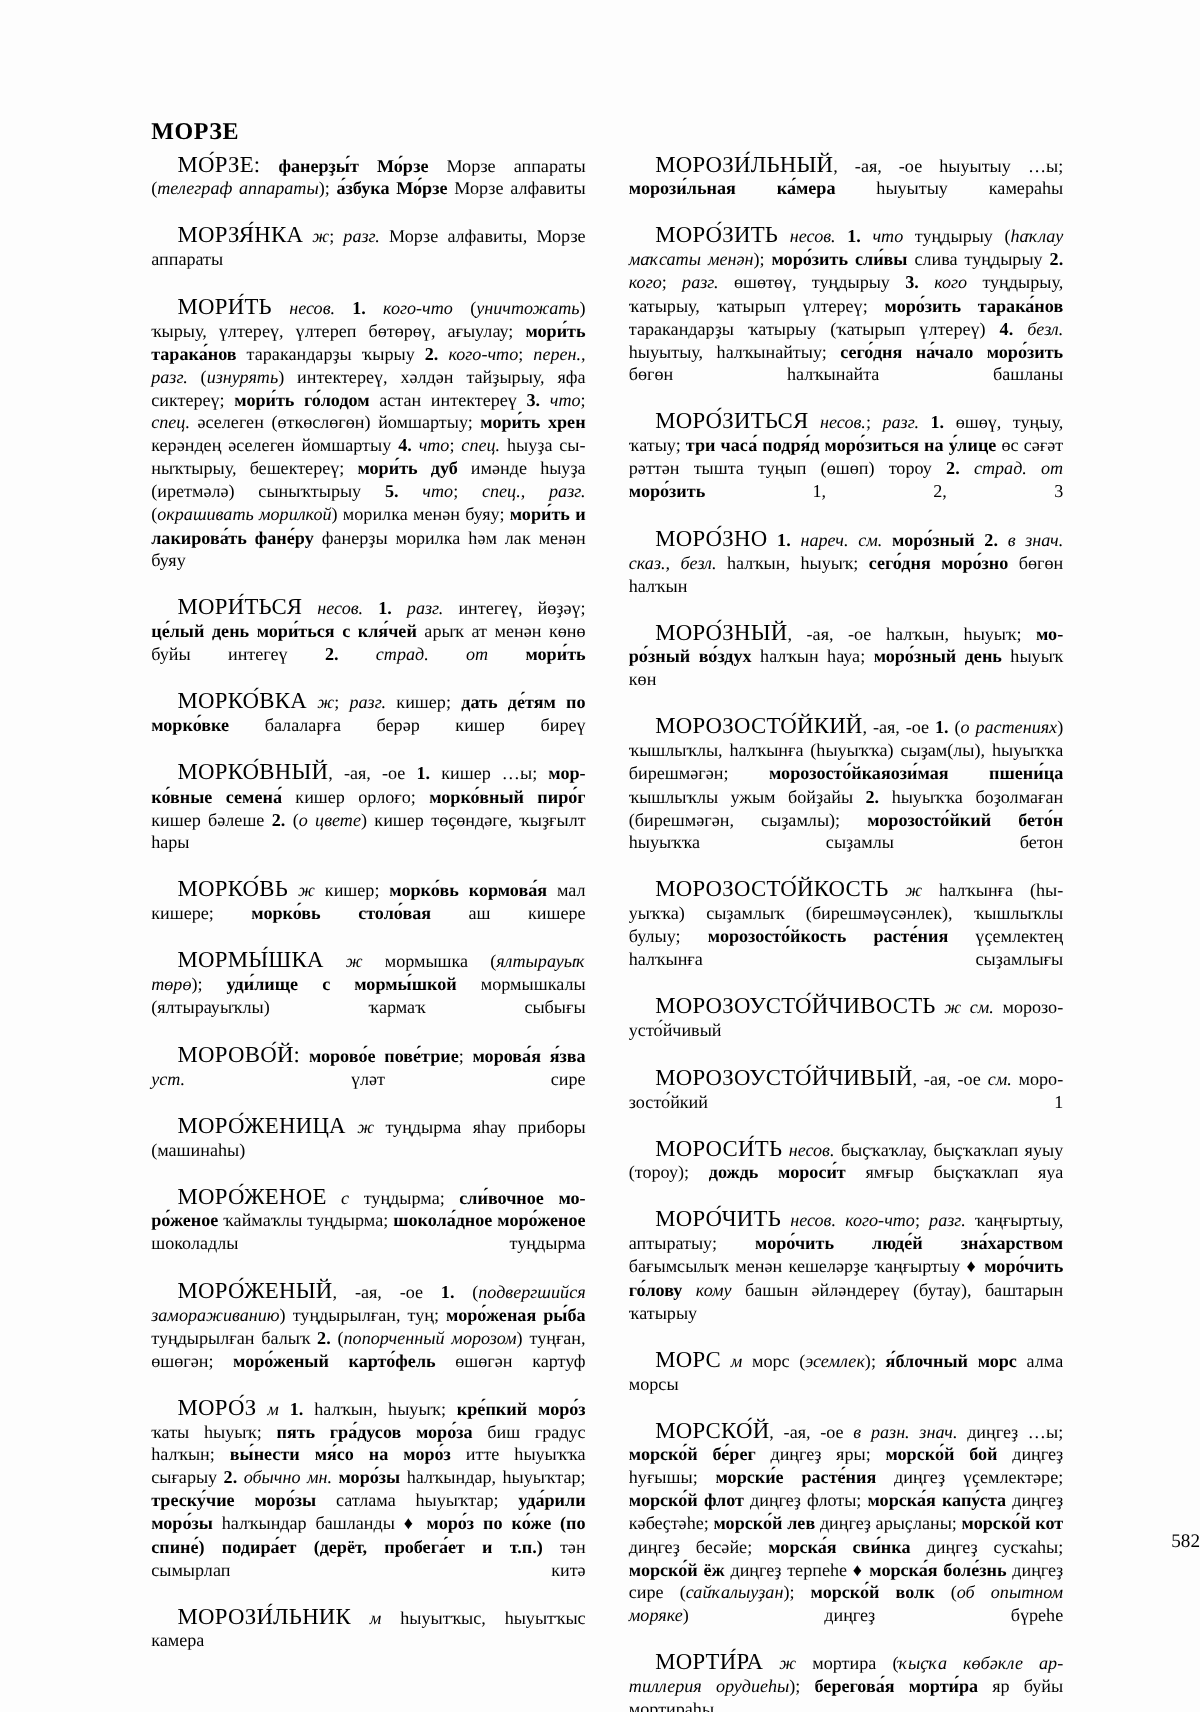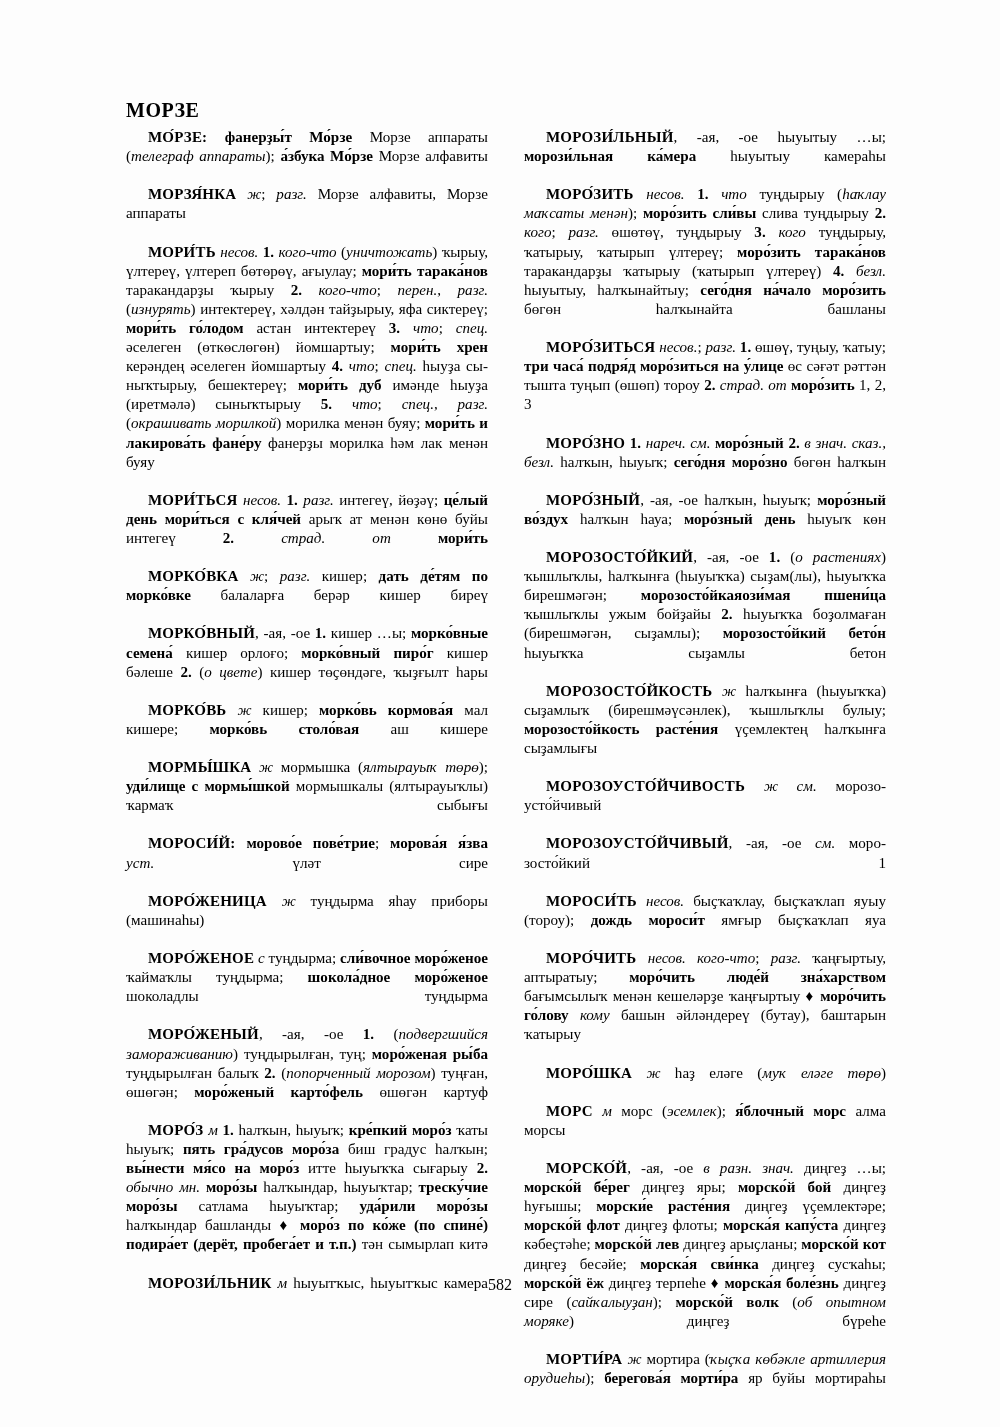--- a/index.html
+++ b/index.html
@@ -47,34 +47,34 @@
   .entry {
     font-size: 15.1px;
     line-height: 19.1px;
     text-align: justify;
     text-indent: 22px;
     margin: 0 0 0 0;
     hyphens: manual;
     word-spacing: -0.2px;
   }
   .hw {
-    font-weight: bold;
-    font-size: 15px;
+    font-weight: normal;
+    font-size: 19px;
     letter-spacing: 0.2px;
   }
   .b { font-weight: bold; }
   .i { font-style: italic; }
   .num { font-weight: bold; }
   .lozenge { font-weight: bold; }
   .folio {
     position: absolute;
     left: 0;
     top: 1276px;
     width: 1000px;
-    text-align: center;
+    text-align: right;
     font-size: 16px;
   }
   
   .entry::after {
     content: "";
     display: inline-block;
     width: 100%;
   }
 </style>
 </head>
@@ -87,40 +87,39 @@
   <div class="columns">
     <div class="col" id="col-0">
         <p class="entry"><span class="hw">МО́РЗЕ:</span> <span class="b">фанерҙы́т Мо́рзе</span> Морзе аппараты (<span class="i">телеграф аппараты</span>); <span class="b">а́збука Мо́рзе</span> Морзе ал­фавиты</p>
         <p class="entry"><span class="hw">МОРЗЯ́НКА</span> <span class="i">ж</span>; <span class="i">разг.</span> Морзе алфавиты, Мор­зе аппараты</p>
         <p class="entry"><span class="hw">МОРИ́ТЬ</span> <span class="i">несов.</span> <span class="num">1.</span> <span class="i">кого-что</span> (<span class="i">уничтожать</span>) ҡырыу, үлтереү, үлтереп бөтөрөү, ағыулау; <span class="b">мо­ри́ть тарака́нов</span> таракандарҙы ҡырыу <span class="num">2.</span> <span class="i">кого-что</span>; <span class="i">перен.</span>, <span class="i">разг.</span> (<span class="i">изнурять</span>) интектереү, хәл­дән тайҙырыу, яфа сиктереү; <span class="b">мори́ть го́лодом</span> ас­тан интектереү <span class="num">3.</span> <span class="i">что</span>; <span class="i">спец.</span> әселеген (өт­көслөгөн) йомшартыу; <span class="b">мори́ть хрен</span> керәндең әселеген йомшартыу <span class="num">4.</span> <span class="i">что</span>; <span class="i">спец.</span> һыуҙа сы­ныҡтырыу, бешектереү; <span class="b">мори́ть дуб</span> имәнде һыуҙа (иретмәлә) сыныҡтырыу <span class="num">5.</span> <span class="i">что</span>; <span class="i">спец.</span>, <span class="i">разг.</span> (<span class="i">окрашивать морилкой</span>) морилка менән буяу; <span class="b">мори́ть и лакирова́ть фане́ру</span> фанерҙы мо­рилка һәм лак менән буяу</p>
         <p class="entry"><span class="hw">МОРИ́ТЬСЯ</span> <span class="i">несов.</span> <span class="num">1.</span> <span class="i">разг.</span> интегеү, йөҙәү; <span class="b">це́лый день мори́ться с кля́чей</span> арыҡ ат менән көнө буйы интегеү <span class="num">2.</span> <span class="i">страд. от</span> <span class="b">мори́ть</span></p>
         <p class="entry"><span class="hw">МОРКО́ВКА</span> <span class="i">ж</span>; <span class="i">разг.</span> кишер; <span class="b">дать де́тям по морко́вке</span> балаларға берәр кишер биреү</p>
         <p class="entry"><span class="hw">МОРКО́ВНЫЙ</span>, -ая, -ое <span class="num">1.</span> кишер …ы; <span class="b">мор­ко́вные семена́</span> кишер орлоғо; <span class="b">морко́вный пиро́г</span> кишер бәлеше <span class="num">2.</span> (<span class="i">о цвете</span>) кишер төҫөндәге, ҡыҙғылт һары</p>
         <p class="entry"><span class="hw">МОРКО́ВЬ</span> <span class="i">ж</span> кишер; <span class="b">морко́вь кормова́я</span> мал кишере; <span class="b">морко́вь столо́вая</span> аш кишере</p>
         <p class="entry"><span class="hw">МОРМЫ́ШКА</span> <span class="i">ж</span> мормышка (<span class="i">ялтырауыҡ төрө</span>); <span class="b">уди́лище с мормы́шкой</span> мормышкалы (ялтырауыҡлы) ҡармаҡ сыбығы</p>
-        <p class="entry"><span class="hw">МОРОСИ́Й:</span> <span class="b">морово́е пове́трие</span>; <span class="b">морова́я я́зва</span> <span class="i">уст.</span> үләт сире</p>
+        <p class="entry"><span class="hw">МОРОВО́Й:</span> <span class="b">морово́е пове́трие</span>; <span class="b">морова́я я́зва</span> <span class="i">уст.</span> үләт сире</p>
         <p class="entry"><span class="hw">МОРО́ЖЕНИЦА</span> <span class="i">ж</span> туңдырма яһау приборы (машинаһы)</p>
         <p class="entry"><span class="hw">МОРО́ЖЕНОЕ</span> <span class="i">с</span> туңдырма; <span class="b">сли́вочное мо­ро́женое</span> ҡаймаҡлы туңдырма; <span class="b">шокола́дное мо­ро́женое</span> шоколадлы туңдырма</p>
         <p class="entry"><span class="hw">МОРО́ЖЕНЫЙ</span>, -ая, -ое <span class="num">1.</span> (<span class="i">подвергшийся замораживанию</span>) туңдырылған, туң; <span class="b">моро́женая ры́ба</span> туңдырылған балыҡ <span class="num">2.</span> (<span class="i">попорченный морозом</span>) туңған, өшөгән; <span class="b">моро́женый кар­то́фель</span> өшөгән картуф</p>
         <p class="entry"><span class="hw">МОРО́З</span> <span class="i">м</span> <span class="num">1.</span> һалҡын, һыуыҡ; <span class="b">кре́пкий моро́з</span> ҡаты һыуыҡ; <span class="b">пять гра́дусов моро́за</span> биш градус һалҡын; <span class="b">вы́нести мя́со на моро́з</span> итте һыуыҡҡа сығарыу <span class="num">2.</span> <span class="i">обычно мн.</span> <span class="b">моро́зы</span> һалҡындар, һыуыҡтар; <span class="b">треску́чие моро́зы</span> сатлама һыуыҡ­тар; <span class="b">уда́рили моро́зы</span> һалҡындар башланды <span class="lozenge">♦</span> <span class="b">моро́з по ко́же (по спине́) подира́ет (дерёт, пробега́ет и т.п.)</span> тән сымырлап китә</p>
         <p class="entry"><span class="hw">МОРОЗИ́ЛЬНИК</span> <span class="i">м</span> һыуытҡыс, һыуытҡыс камера</p>
       </div>
     <div class="col" id="col-1">
         <p class="entry"><span class="hw">МОРОЗИ́ЛЬНЫЙ</span>, -ая, -ое һыуытыу …ы; <span class="b">морози́льная ка́мера</span> һыуытыу камераһы</p>
         <p class="entry"><span class="hw">МОРО́ЗИТЬ</span> <span class="i">несов.</span> <span class="num">1.</span> <span class="i">что</span> туңдырыу (<span class="i">һаҡ­лау маҡсаты менән</span>); <span class="b">моро́зить сли́вы</span> слива туңдырыу <span class="num">2.</span> <span class="i">кого</span>; <span class="i">разг.</span> өшөтөү, туңдырыу <span class="num">3.</span> <span class="i">кого</span> туңдырыу, ҡатырыу, ҡатырып үлтереү; <span class="b">моро́зить тарака́нов</span> таракандарҙы ҡатырыу (ҡатырып үлтереү) <span class="num">4.</span> <span class="i">безл.</span> һыуытыу, һалҡы­найтыу; <span class="b">сего́дня на́чало моро́зить</span> бөгөн һал­ҡынайта башланы</p>
         <p class="entry"><span class="hw">МОРО́ЗИТЬСЯ</span> <span class="i">несов.</span>; <span class="i">разг.</span> <span class="num">1.</span> өшөү, туңыу, ҡатыу; <span class="b">три часа́ подря́д моро́зиться на у́лице</span> өс сәғәт рәттән тышта туңып (өшөп) тороу <span class="num">2.</span> <span class="i">страд. от</span> <span class="b">моро́зить</span> 1, 2, 3</p>
         <p class="entry"><span class="hw">МОРО́ЗНО</span> <span class="num">1.</span> <span class="i">нареч. см.</span> <span class="b">моро́зный</span> <span class="num">2.</span> <span class="i">в знач. сказ., безл.</span> һалҡын, һыуыҡ; <span class="b">сего́дня моро́зно</span> бөгөн һалҡын</p>
         <p class="entry"><span class="hw">МОРО́ЗНЫЙ</span>, -ая, -ое һалҡын, һыуыҡ; <span class="b">мо­ро́зный во́здух</span> һалҡын һауа; <span class="b">моро́зный день</span> һыуыҡ көн</p>
         <p class="entry"><span class="hw">МОРОЗОСТО́ЙКИЙ</span>, -ая, -ое <span class="num">1.</span> (<span class="i">о растени­ях</span>) ҡышлыҡлы, һалҡынға (һыуыҡҡа) сыҙам­(лы), һыуыҡҡа бирешмәгән; <span class="b">морозосто́йкаяози́мая пшени́ца</span> ҡышлыҡлы ужым бойҙайы <span class="num">2.</span> һыуыҡҡа боҙолмаған (бирешмәгән, сыҙамлы); <span class="b">морозосто́йкий бето́н</span> һыуыҡҡа сыҙамлы бетон</p>
         <p class="entry"><span class="hw">МОРОЗОСТО́ЙКОСТЬ</span> <span class="i">ж</span> һалҡынға (һы­уыҡҡа) сыҙамлыҡ (бирешмәүсәнлек), ҡыш­лыҡлы булыу; <span class="b">морозосто́йкость расте́ния</span> үҫем­лектең һалҡынға сыҙамлығы</p>
         <p class="entry"><span class="hw">МОРОЗОУСТО́ЙЧИВОСТЬ</span> <span class="i">ж см.</span> морозо­усто́йчивый</p>
         <p class="entry"><span class="hw">МОРОЗОУСТО́ЙЧИВЫЙ</span>, -ая, -ое <span class="i">см.</span> моро­зосто́йкий 1</p>
         <p class="entry"><span class="hw">МОРОСИ́ТЬ</span> <span class="i">несов.</span> быҫҡаҡлау, быҫҡаҡлап яуыу (тороу); <span class="b">дождь мороси́т</span> ямғыр быҫҡаҡ­лап яуа</p>
         <p class="entry"><span class="hw">МОРО́ЧИТЬ</span> <span class="i">несов. кого-что</span>; <span class="i">разг.</span> ҡаңғыр­тыу, аптыратыу; <span class="b">моро́чить люде́й зна́харством</span> бағымсылыҡ менән кешеләрҙе ҡаңғыртыу <span class="lozenge">♦</span> <span class="b">мо­ро́чить го́лову</span> <span class="i">кому</span> башын әйләндереү (бутау), баштарын ҡатырыу</p>
-        <p class="entry"><span class="hw">МОРО́ШКА</span> <span class="i">ж</span> һаҙ еләге (<span class="i">муҡ еләге төрө</span>)</p>
         <p class="entry"><span class="hw">МОРС</span> <span class="i">м</span> морс (<span class="i">эсемлек</span>); <span class="b">я́блочный морс</span> ал­ма морсы</p>
         <p class="entry"><span class="hw">МОРСКО́Й</span>, -ая, -ое <span class="i">в разн. знач.</span> диңгеҙ …ы; <span class="b">морско́й бе́рег</span> диңгеҙ яры; <span class="b">морско́й бой</span> диңгеҙ һуғышы; <span class="b">морски́е расте́ния</span> диңгеҙ үҫемлектәре; <span class="b">морско́й флот</span> диңгеҙ флоты; <span class="b">морска́я капу́ста</span> диңгеҙ кәбеҫтәһе; <span class="b">морско́й лев</span> диңгеҙ арыҫланы; <span class="b">морско́й кот</span> диңгеҙ бесәйе; <span class="b">морска́я сви́нка</span> диңгеҙ сусҡаһы; <span class="b">морско́й ёж</span> диңгеҙ терпеһе <span class="lozenge">♦</span> <span class="b">морска́я боле́знь</span> диңгеҙ сире (<span class="i">сайҡалыуҙан</span>); <span class="b">морско́й волк</span> (<span class="i">об опытном моряке</span>) диңгеҙ бүреһе</p>
         <p class="entry"><span class="hw">МОРТИ́РА</span> <span class="i">ж</span> мортира (<span class="i">ҡыҫҡа көбәкле ар­тиллерия орудиеһы</span>); <span class="b">берегова́я морти́ра</span> яр буйы мортираһы</p>
       </div>
   </div>
 
   <div class="folio">582</div>
 
 </div>
 

